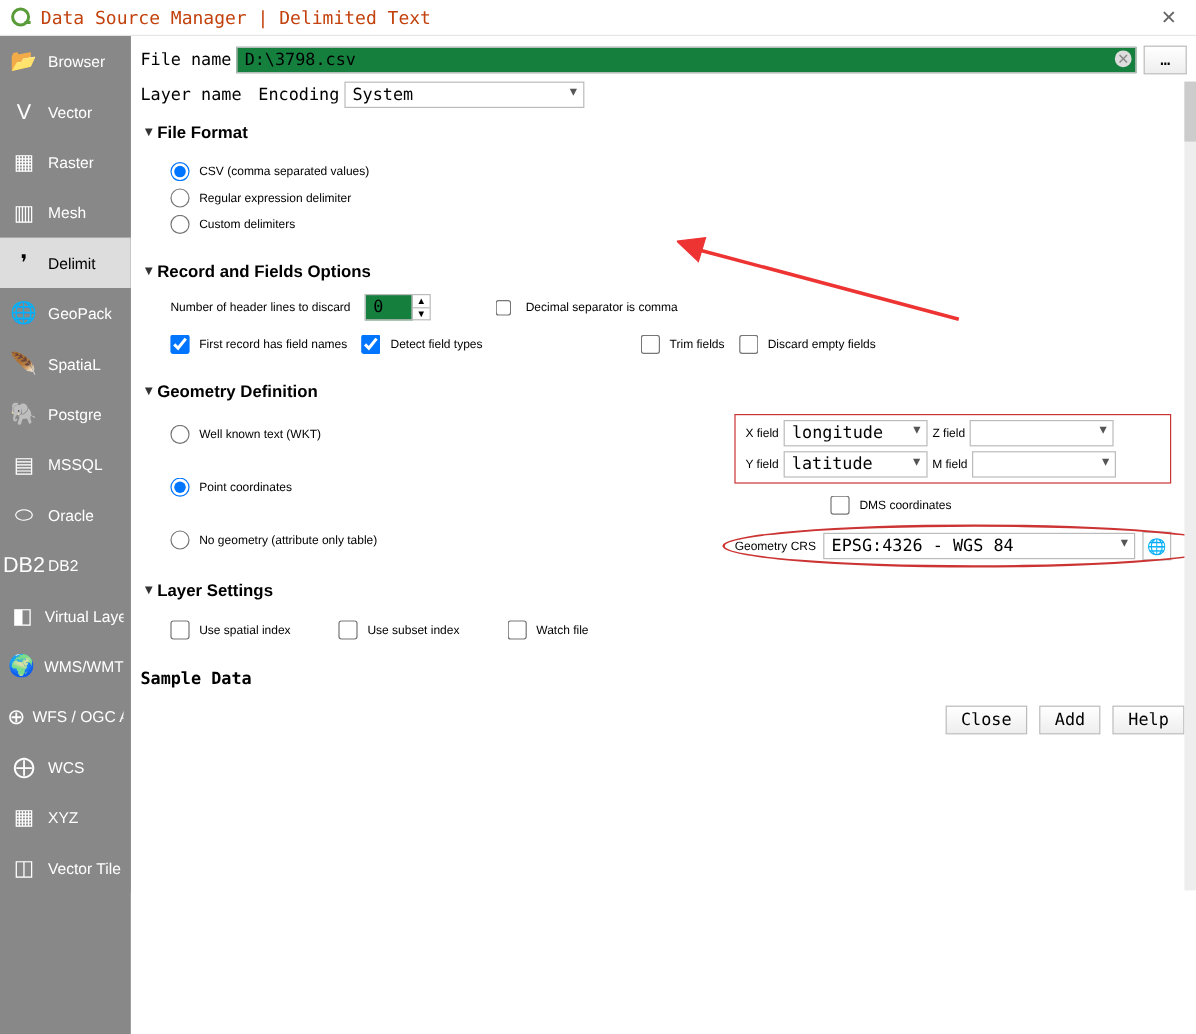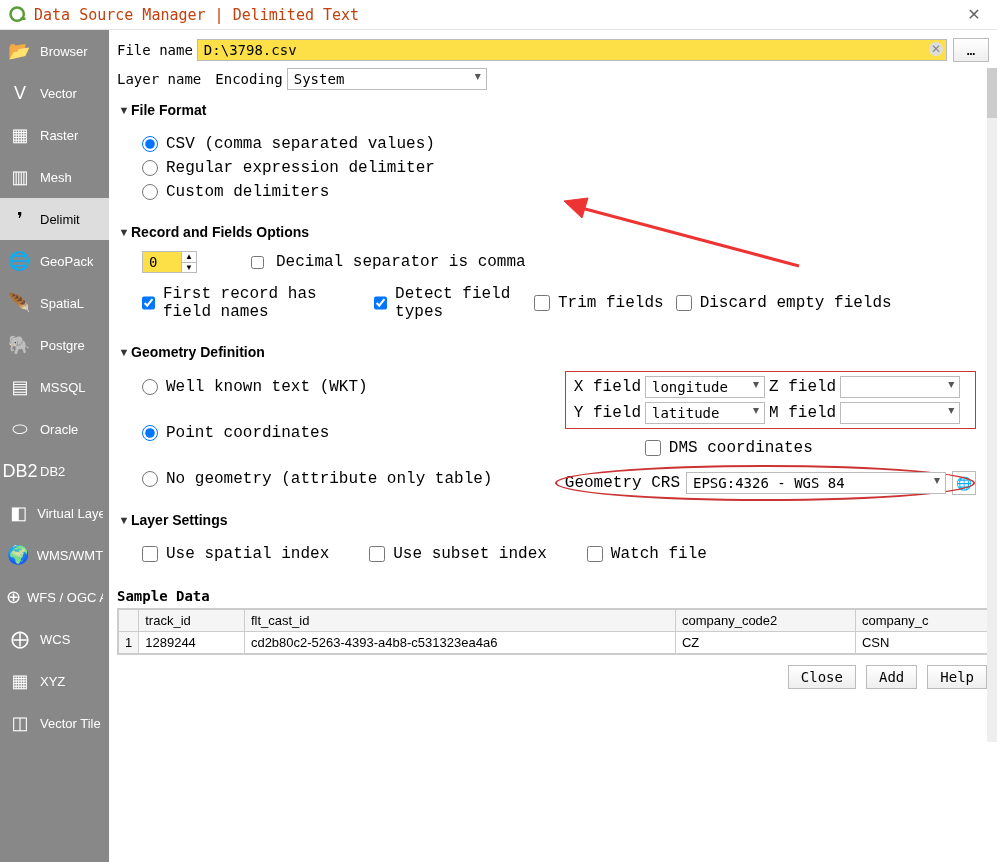--- a/index.html
+++ b/index.html
@@ -53,21 +53,21 @@
   flex: 1;
   display: flex;
   flex-direction: column;
   padding: 8px 8px 6px 8px;
   position: relative;
 }
 .row { display: flex; align-items: center; margin-bottom: 6px; }
 .row label.lbl { font-family: monospace; font-size: 14px; margin-right: 4px; white-space: nowrap; }
 .input-text {
   height: 22px; border: 1px solid #bbb; padding: 0 6px;
-  font-family: monospace; font-size: 14px; background: #fde047;
+  font-family: monospace; font-size: 14px; background: #15803d;
 }
 .select {
   height: 22px; border: 1px solid #bbb; padding: 0 18px 0 6px;
   font-family: monospace; font-size: 14px; background: #fff;
   appearance: none; position: relative;
 }
 .sel-wrap { position: relative; display: inline-block; }
 .sel-wrap:after {
   content: "▾"; position: absolute; right: 6px; top: 1px;
   font-size: 12px; color: #555; pointer-events: none;
@@ -86,21 +86,21 @@
 .chead .tri {
   display: inline-block; width: 14px; text-align: center; font-size: 11px; color: #333;
   cursor: pointer;
 }
 .chead .ctitle { font-family: Liberation Sans, sans-serif; font-size: 14px; font-weight: bold; }
 .cbody {
   border: 1px solid transparent; padding: 6px 12px 10px 24px;
 }
 .radio-row, .check-row { display: flex; align-items: center; margin: 6px 0; }
 .radio-row input[type=radio], .check-row input[type=checkbox] { width: 16px; height: 16px; margin-right: 8px; }
-.mono { font-family: Liberation Mono, monospace; font-size: 16px; }
+.mono { font-family: Liberation Sans, sans-serif; font-size: 10px; }
 
 .rec-opts { display: flex; flex-direction: column; gap: 6px; }
 .rec-row { display: flex; align-items: center; gap: 12px; }
 .discard-inp { width: 40px; }
 .spinner {
   display: flex; flex-direction: column; border: 1px solid #bbb;
   width: 16px; height: 22px; margin-left: -1px;
 }
 .spinner span { flex:1; font-size:8px; text-align:center; border-bottom:1px solid #bbb; cursor:pointer; line-height:10px; }
 .spinner span:last-child { border-bottom:none; }
@@ -299,20 +299,21 @@
         </svg>
     </div>
 
     <div class="collapsible">
       <div class="chead">
         <span class="tri">▼</span>
         <span class="ctitle">Record and Fields Options</span>
       </div>
       <div class="cbody rec-opts">
         <div class="rec-row">
+          <span class="mono">Number of header lines to discard</span>
           <span style="display:flex">
             <input class="input-text discard-inp" value="0" style="">
             <span class="spinner">
                 <span>▲</span>
                 <span>▼</span>
               </span>
           </span>
           <span style="width:30px"></span>
           <input type="checkbox" style="">
             <span class="mono">Decimal separator is comma</span>
@@ -411,40 +412,20 @@
           </div>
         <div class="check-row">
             <input type="checkbox" style="">
             <span class="mono">Watch file</span>
           </div>
       </div>
     </div>
 
     <div class="sample">
       <div class="sample-title">Sample Data</div>
-      <div class="sgrid">
-        <table id="sample-table">
-            <tbody>
-              <tr>
-                <th class="rownum"></th>
-                <th>track_id</th>
-                <th>flt_cast_id</th>
-                <th>company_code2</th>
-                <th>company_c</th>
-              </tr>
-              <tr>
-                <td class="rownum">1</td>
-                <td>1289244</td>
-                <td>cd2b80c2-5263-4393-a4b8-c531323ea4a6</td>
-                <td>CZ</td>
-                <td>CSN</td>
-              </tr>
-            </tbody>
-          </table>
-      </div>
     </div>
 
     <div class="footer">
       <button class="btn">Close</button>
       <button class="btn">Add</button>
       <button class="btn">Help</button>
     </div>
 
     <div class="scroll-v">
         <div class="thumb"></div>

